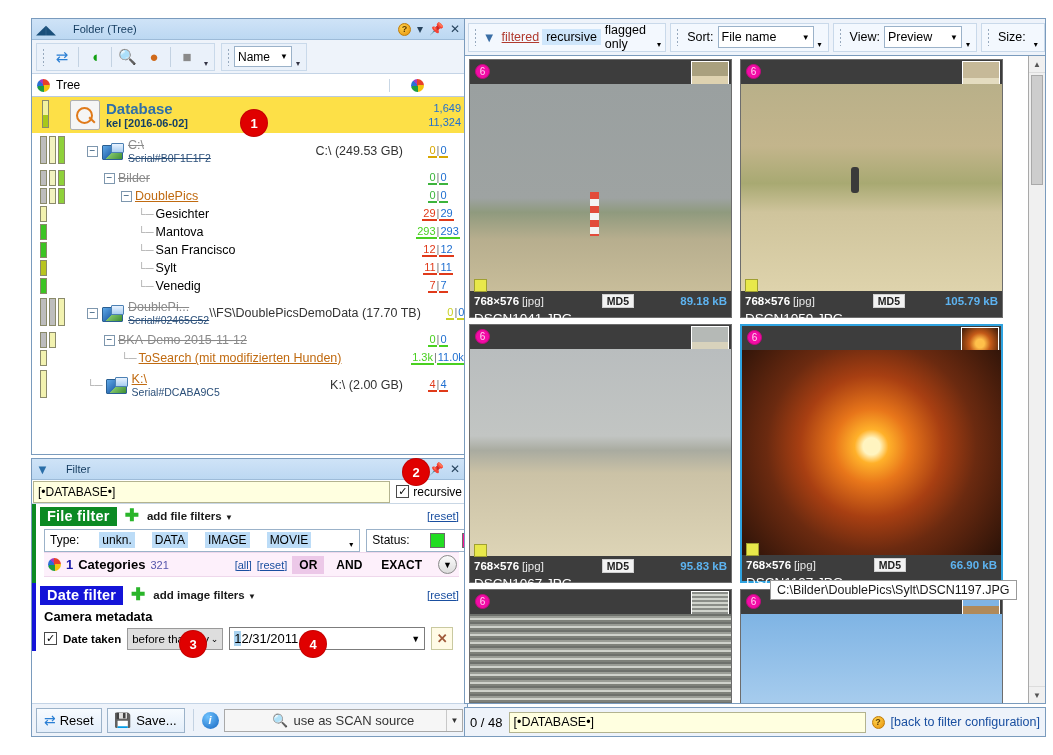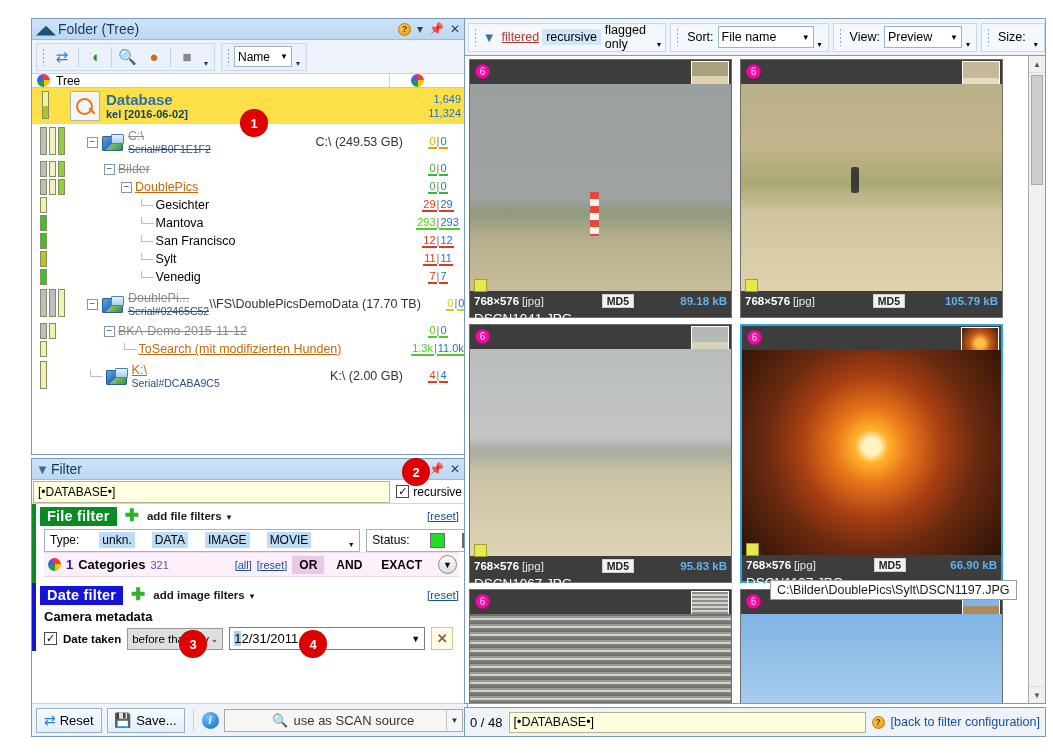--- a/index.html
+++ b/index.html
@@ -27,21 +27,21 @@
   .panel-title {
     height: 21px;
     background: linear-gradient(to bottom,#cfe3f7 0%,#bcd8f2 100%);
     border-bottom: 1px solid #9dbbd8;
     display: flex; align-items: center;
     padding: 0 4px;
     font-size: 12px;
     color: #123a5e;
     position: relative;
   }
-  .panel-title .ttl { margin-left: 2px; font-size: 14px; }
+  .panel-title .ttl { margin-left: 17px; font-size: 11px; }
   .title-btns {
     margin-left: auto; display: flex; align-items: center; gap: 6px;
     padding-right: 3px;
   }
   .tb-ico { font-size: 12px; color: #27445e; line-height: 1; cursor: default; }
   .help-dot {
     width: 13px; height: 13px; border-radius: 50%;
     background: radial-gradient(circle at 35% 30%, #ffd24a, #e8920b);
     color: #5a3800; font-size: 9px; font-weight: bold;
     display: flex; align-items: center; justify-content: center;
@@ -95,21 +95,21 @@
   }
   .combo-sm {
     height: 21px; min-width: 58px;
     border: 1px solid #9bb2c9; background: #fff;
     display: flex; align-items: center; padding: 0 3px;
     font-size: 12px;
   }
   .combo-sm .arr { margin-left: auto; font-size: 8px; }
 
   #tree-head {
-    height: 14px; background: #fff;
+    height: 23px; background: #fff;
     border-bottom: 1px solid #b9cadd;
     display: flex; align-items: center;
     font-size: 12px;
     justify-content: space-between;
   }
   #tree-head .colA { flex: 1; display: flex; align-items: center; gap: 6px; padding-left: 5px; }
   #tree-head .colB { width: 56px; border-left: 1px solid #c9d7e5; display: flex; align-items: center; justify-content: center; }
   #tree-head .colC { width: 22px; border-left: 1px solid #c9d7e5; }
 
   .pie-ico {
@@ -873,20 +873,21 @@
               <div class="ph2"></div>
             </div>
             <div class="tinfo">
               <span class="yellow-sq"></span>
               <div class="l1">
                 <span class="dim">768×576</span>
                 <span class="ext">[jpg]</span>
                 <span class="md5">MD5</span>
                 <span class="size">105.79 kB</span>
               </div>
+              <div class="fname">DSCN1059.JPG</div>
             </div>
           </div>
           <div class="tcell">
             <div class="tcell-top">
               <span class="dot-badge">6</span>
               <span class="mini-prev mp3"></span>
             </div>
             <div class="timg">
               <div class="ph3"></div>
             </div>

